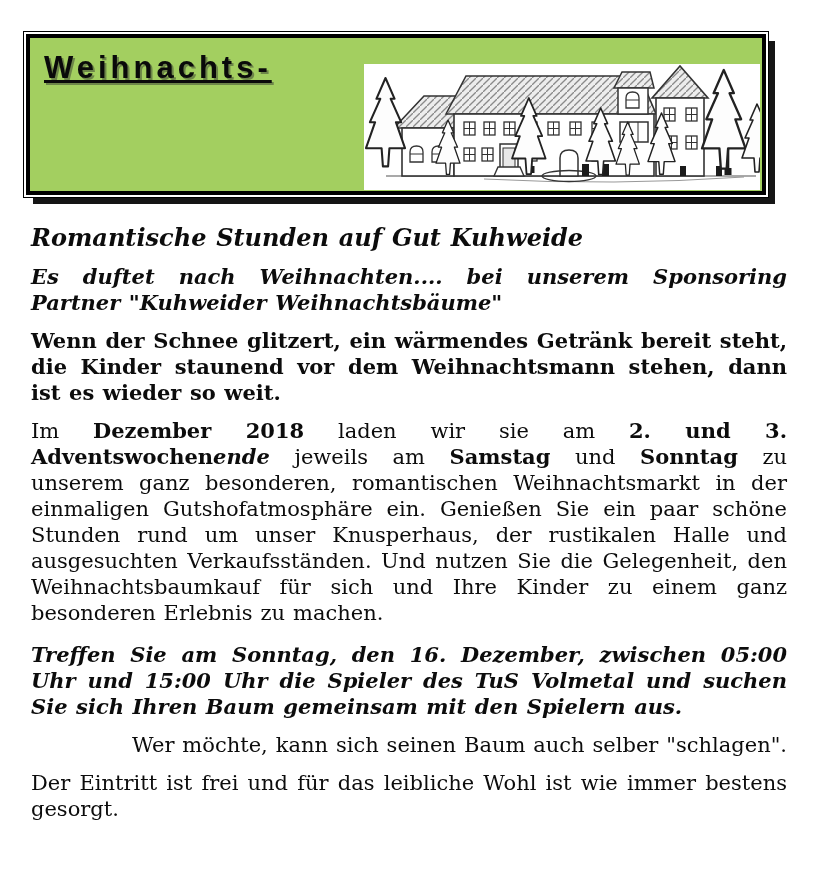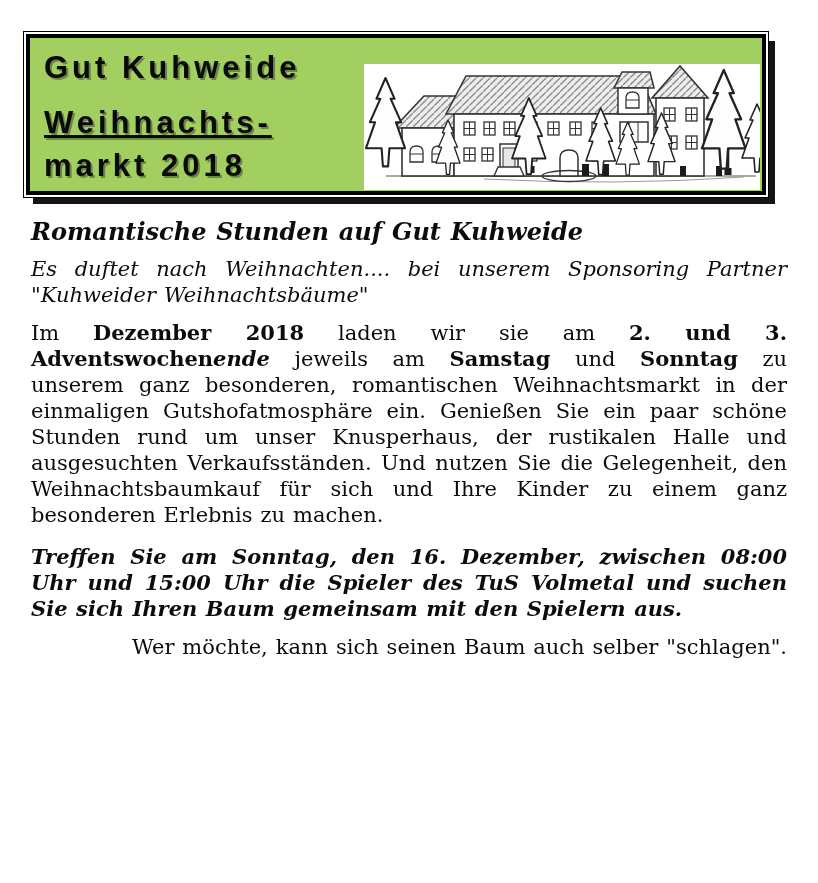--- a/index.html
+++ b/index.html
@@ -45,55 +45,53 @@
     margin-right:2px;
     width:396px;height:126px;
     background:#ffffff;
     flex:0 0 auto;
   }
   
   .content{
     position:absolute;left:31px;top:212px;width:756px;
   }
   .para{
-    margin:6px 0 12px 0;
+    margin:12px 0 12px 0;
     font-size:21px;
     line-height:26px;
     text-align:justify;
     word-spacing:0.06em;
   }
   .para.heading{
     font-size:24px;
     font-weight:bold;
     font-style:italic;
     text-align:left;
     margin-bottom:10px;
     line-height:28px;
   }
   .para.italic{font-style:italic;}
   .para.bold{font-weight:bold;}
   .para.bolditalic{font-weight:bold;font-style:italic;margin-top:16px;}
   .para.regular{}
   .para.plainleft{text-align:right;}
   .run-r{}
   .run-b{font-weight:bold;}
-  .run-i{font-style:italic;}
+  .run-i{font-style:italic;font-weight:bold;}
   .run-bi{font-weight:bold;font-style:italic;}
 </style>
 </head>
 <body>
 
 <div class="page">
 
   <div class="header-wrap">
     <div class="header-box">
       <div class="titles">
-        <div class="title-line t1">Gut Kuhweide</div>
         <div class="title-line t2">Weihnachts-</div>
-        <div class="title-line t3">markt 2018</div>
       </div>
 
       <svg class="sketch" viewBox="0 0 396 126">
         <defs>
           <pattern id="hatch" patternUnits="userSpaceOnUse" width="7" height="7">
             <rect width="7" height="7" fill="#ededed"></rect>
             <path d="M-1,8 L8,-1" stroke="#8a8a8a" stroke-width="1.3"></path>
           </pattern>
           <g id="fir">
             <path d="M15,0 L8,16 L11,16 L3,34 L7,34 L0,54 L12,54 L13,68 L17,68 L18,54 L30,54 L23,34 L27,34 L19,16 L22,16 Z" fill="#fdfdfd" stroke="#222" stroke-width="1.6" stroke-linejoin="round"></path>
@@ -174,18 +172,20 @@
         <use href="#fir" transform="translate(284,49) scale(0.9)"></use>
         <use href="#fir" transform="translate(338,6) scale(1.45)"></use>
         <use href="#fir" transform="translate(378,40) scale(1.0)"></use>
       </svg>
     </div>
   </div>
 
   <div class="content">
       <p class="para heading"><span class="run-bi">Romantische Stunden auf Gut Kuhweide</span></p>
       <p class="para italic"><span class="run-i">Es duftet nach Weihnachten.... bei unserem Sponsoring Partner "Kuhweider Weihnachtsbäume"</span></p>
+      <p class="para bold"><span class="run-b">Wenn der Schnee glitzert, ein wärmendes Getränk bereit steht, die Kinder staunend vor dem Weihnachtsmann stehen, dann ist es wieder so weit.</span></p>
       <p class="para regular"><span class="run-r">Im </span><span class="run-b">Dezember 2018</span><span class="run-r"> laden wir sie am </span><span class="run-b">2. und 3. Adventswochen</span><span class="run-bi">ende</span><span class="run-r"> jeweils am </span><span class="run-b">Samstag</span><span class="run-r"> und </span><span class="run-b">Sonntag</span><span class="run-r"> zu unserem ganz besonderen, romantischen Weihnachtsmarkt in der einmaligen Gutshofatmosphäre ein. Genießen Sie ein paar schöne Stunden rund um unser Knusperhaus, der rustikalen Halle und ausgesuchten Verkaufsständen. Und nutzen Sie die Gelegenheit, den Weihnachtsbaumkauf für sich und Ihre Kinder zu einem ganz besonderen Erlebnis zu machen.</span></p>
-      <p class="para bolditalic"><span class="run-bi">Treffen Sie am Sonntag, den 16. Dezember, zwischen 08:00 Uhr und 15:00 Uhr die Spieler des TuS Volmetal und suchen Sie sich Ihren Baum gemeinsam mit den Spielern aus.</span></p>
+      <p class="para bolditalic"><span class="run-bi">Treffen Sie am Sonntag, den 16. Dezember, zwischen 05:00 Uhr und 15:00 Uhr die Spieler des TuS Volmetal und suchen Sie sich Ihren Baum gemeinsam mit den Spielern aus.</span></p>
       <p class="para regular plainleft"><span class="run-r">Wer möchte, kann sich seinen Baum auch selber "schlagen".</span></p>
+      <p class="para regular"><span class="run-r">Der Eintritt ist frei und für das leibliche Wohl ist wie immer bestens gesorgt.</span></p>
     </div>
 
 </div>
 
 </body></html>

